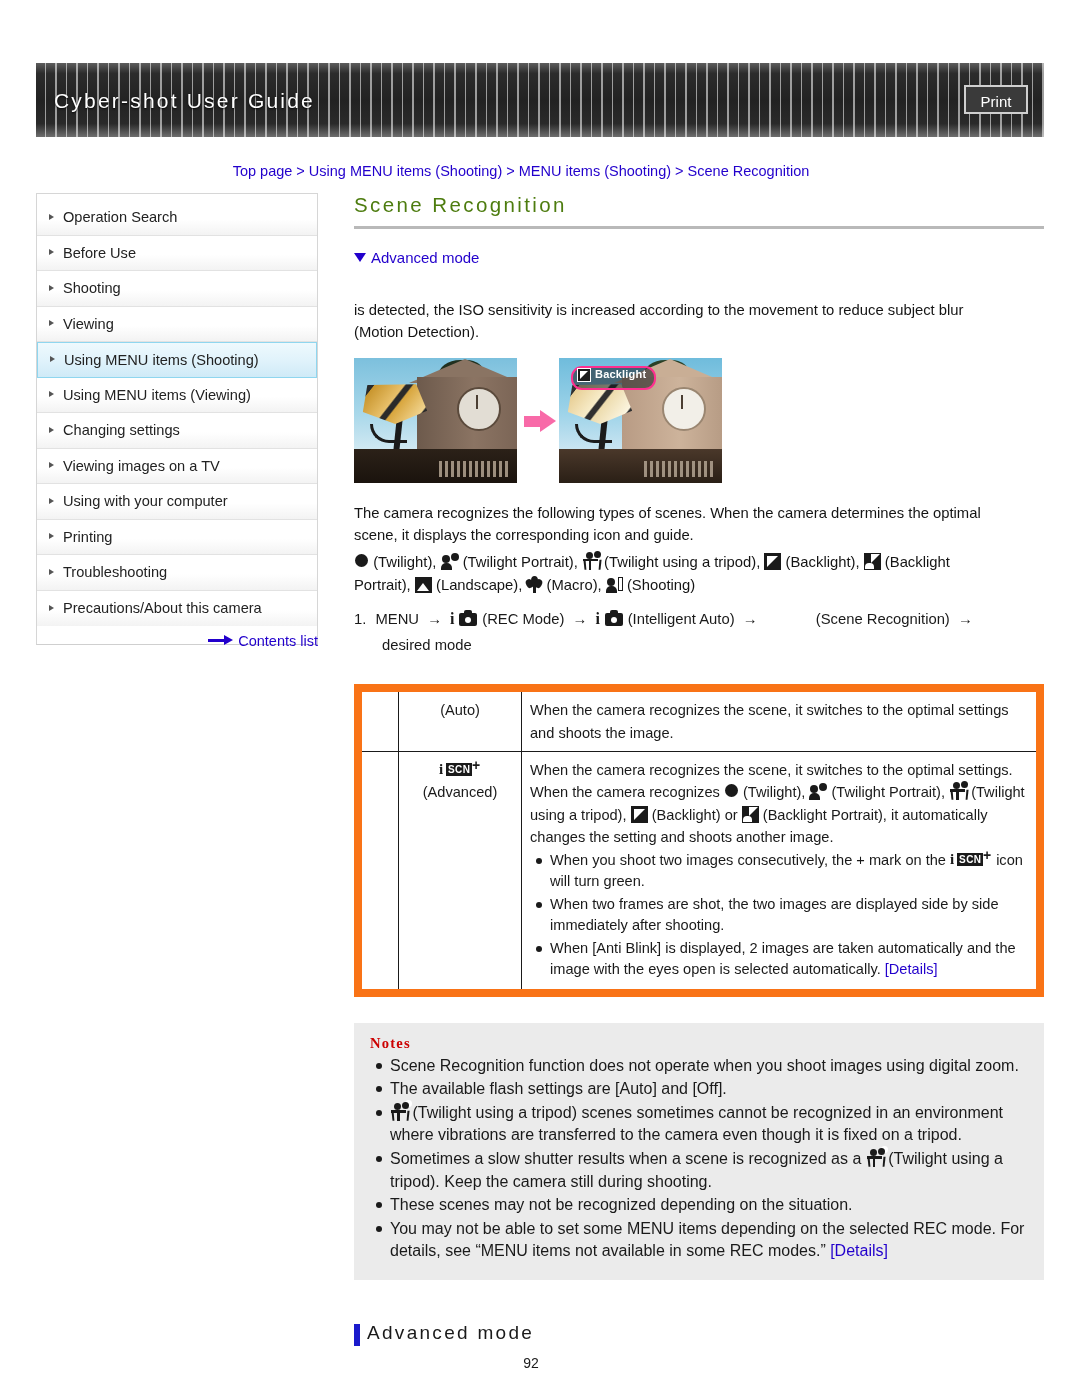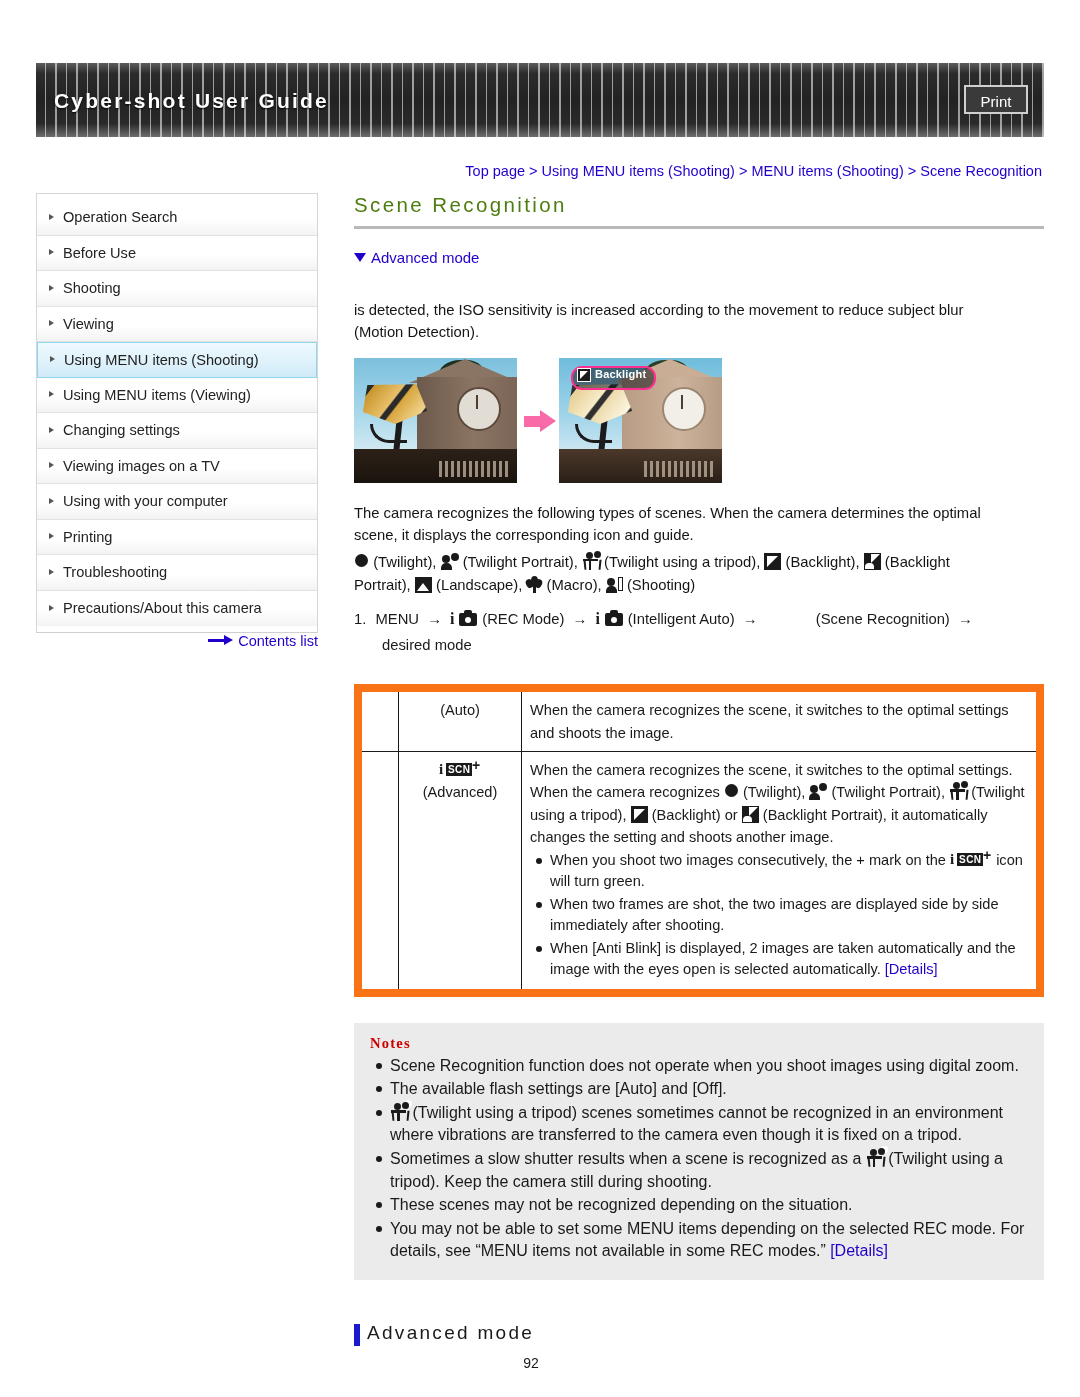--- a/index.html
+++ b/index.html
@@ -36,21 +36,21 @@
         #2a2a2a 82%,
         #6e6e6e 100%);
     overflow: hidden;
   }
   .header-title {
     position: absolute;
     left: 18px;
     top: 26px;
     color: #ffffff;
     font-size: 21px;
-    font-weight: bold;
+    font-weight: normal;
     letter-spacing: 2.2px;
     text-shadow: 0 1px 2px rgba(0,0,0,0.9);
     white-space: nowrap;
   }
   .print-btn {
     position: absolute;
     right: 16px;
     top: 22px;
     width: 64px;
     height: 29px;
@@ -63,37 +63,37 @@
     box-sizing: border-box;
     cursor: pointer;
   }
 
   
   .breadcrumb {
     position: absolute;
     left: 0;
     top: 163px;
     width: 1042px;
-    text-align: right;
+    text-align: center;
     font-size: 14.5px;
     color: #2200cc;
     white-space: nowrap;
   }
 
   
   .sidebar {
     position: absolute;
     left: 36px;
     top: 193px;
     width: 282px;
     background: #ffffff;
     border: 1px solid #d6d6d6;
     border-bottom: 1px solid #cfcfcf;
     box-sizing: border-box;
-    padding: 6px 0 6px 0;
+    padding: 6px 0 18px 0;
   }
   .side-item {
     position: relative;
     height: 35.5px;
     line-height: 35.5px;
     padding-left: 26px;
     font-size: 14.6px;
     color: #222222;
     border-bottom: 1px solid #e2e2e2;
     background: linear-gradient(to bottom, #ffffff 0%, #ffffff 55%, #f3f3f3 100%);

